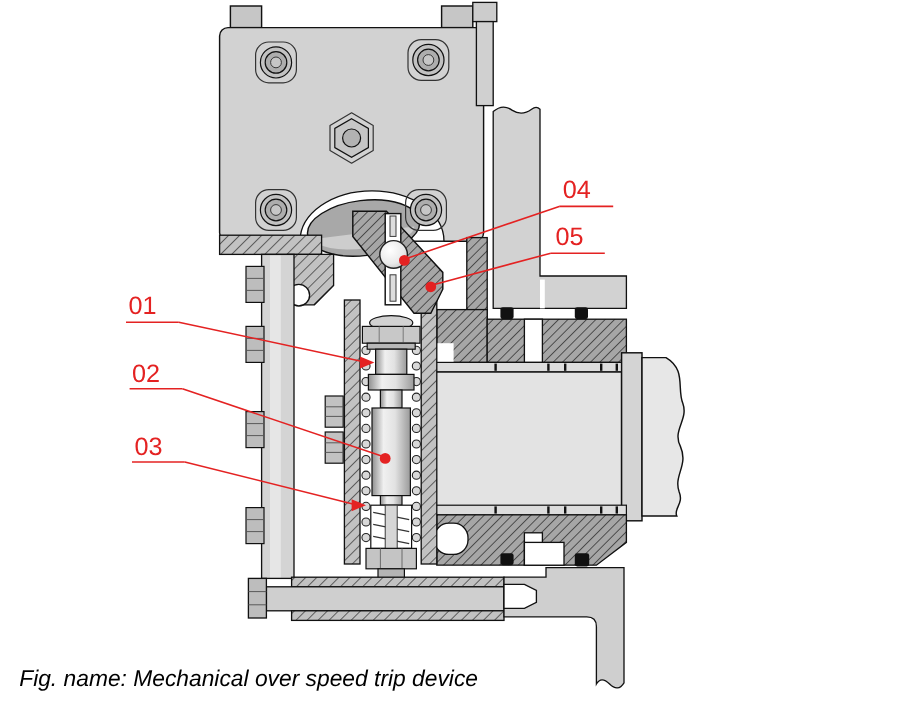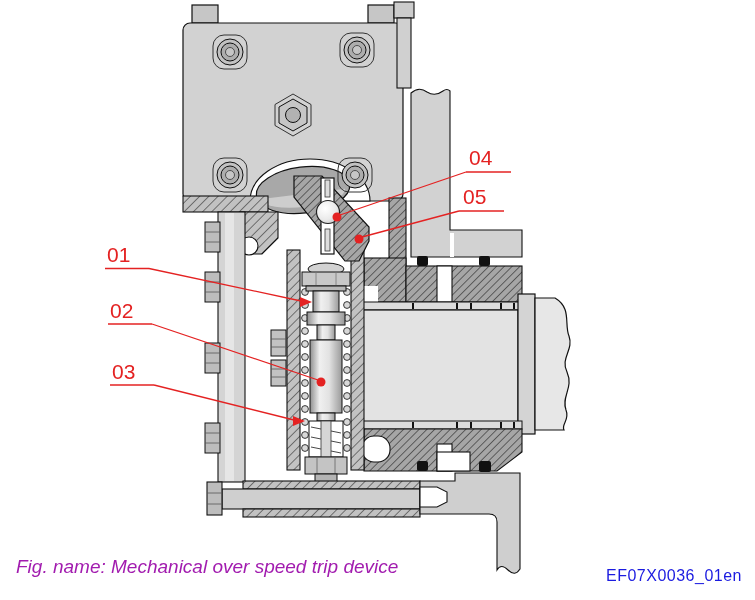--- a/index.html
+++ b/index.html
@@ -1,19 +1,19 @@
 <!DOCTYPE html>
 <html><head>
 <meta charset="utf-8">
 <style>
   html,body{margin:0;padding:0;background:#ffffff;}
   .page{position:relative;width:755px;height:600px;background:#ffffff;overflow:hidden;
         font-family:"Liberation Sans",sans-serif;}
   .caption{position:absolute;left:16px;top:556px;font-style:italic;font-size:19px;
-           color:#a21caf;white-space:nowrap;}
+           color:#000000;white-space:nowrap;}
   .docid{position:absolute;left:606px;top:567px;font-size:16px;letter-spacing:.5px;
          color:#1b1be0;white-space:nowrap;}
   svg text.callout{font-family:"Liberation Sans",sans-serif;font-size:21px;fill:#e42222;}
 </style>
 </head>
 <body>
 
 <div class="page">
 
 <svg width="755" height="600" viewBox="0 0 755 600">
@@ -281,15 +281,14 @@
   <g>
     <text class="callout" x="107" y="262">01</text>
     <text class="callout" x="110" y="318">02</text>
     <text class="callout" x="112" y="379">03</text>
     <text class="callout" x="469" y="165">04</text>
     <text class="callout" x="463" y="204">05</text>
   </g>
 </svg>
 
 <div class="caption">Fig. name: Mechanical over speed trip device</div>
-<div class="docid">EF07X0036_01en</div>
 
 </div>
 
 </body></html>

